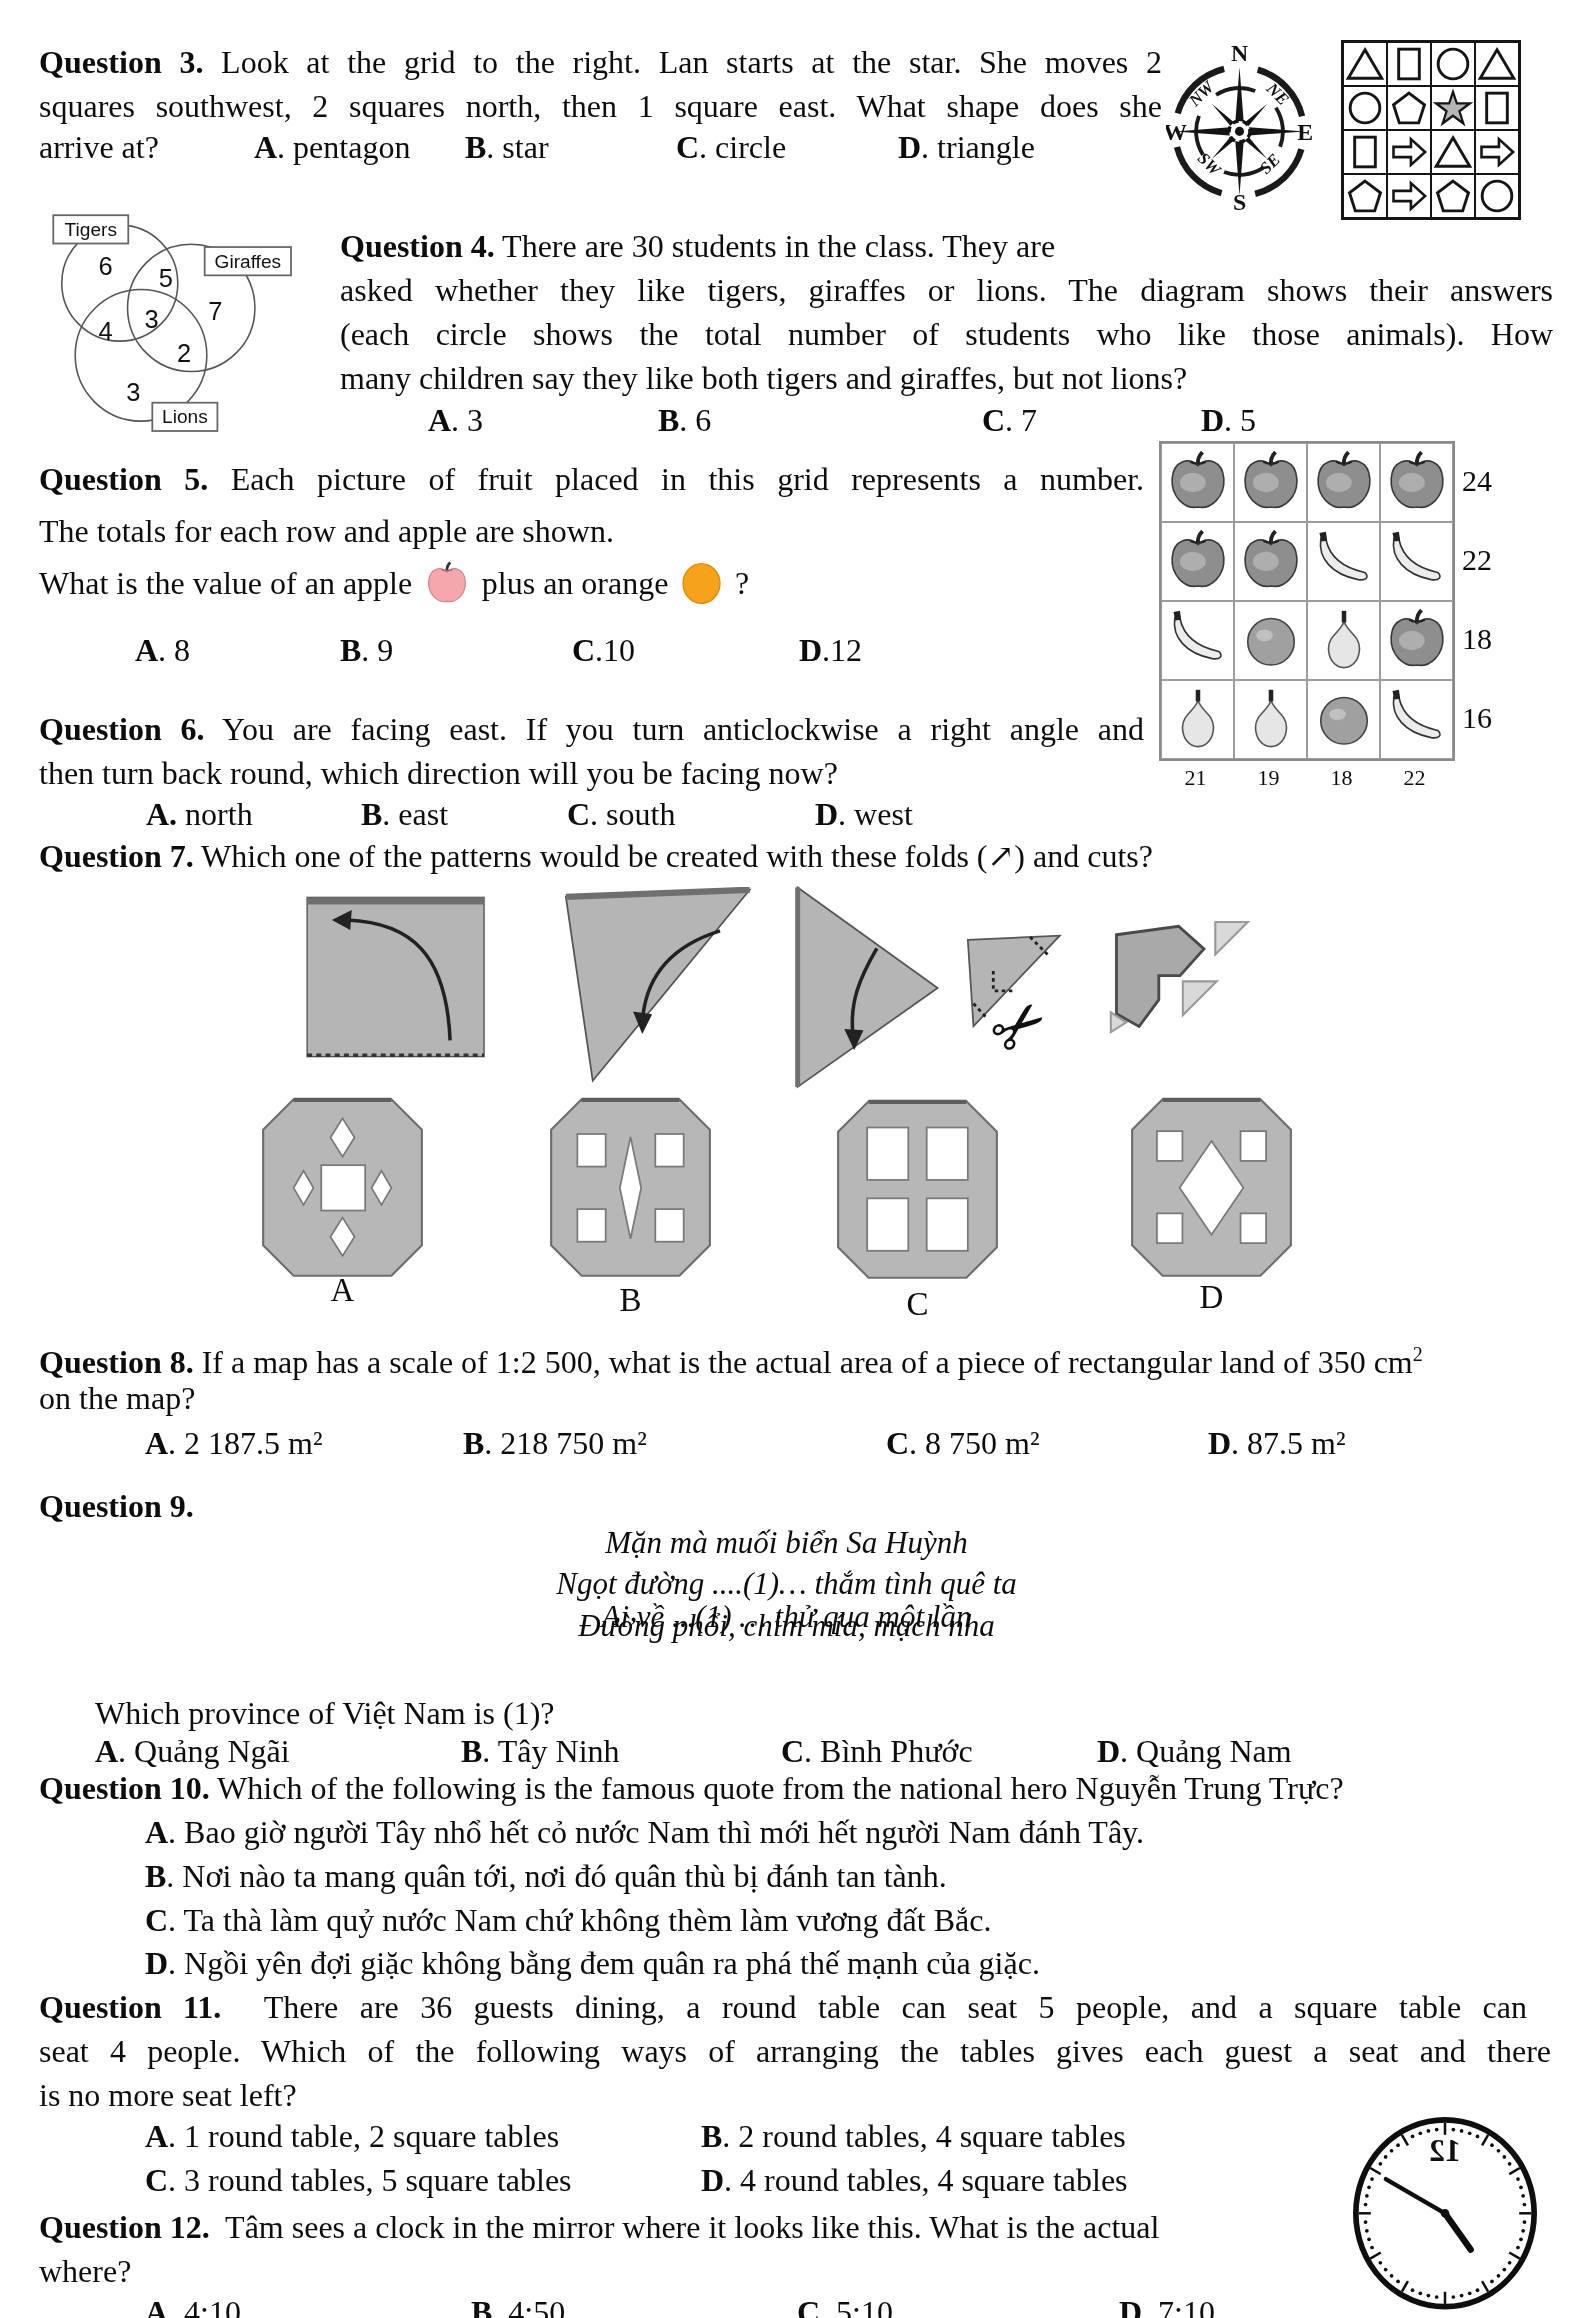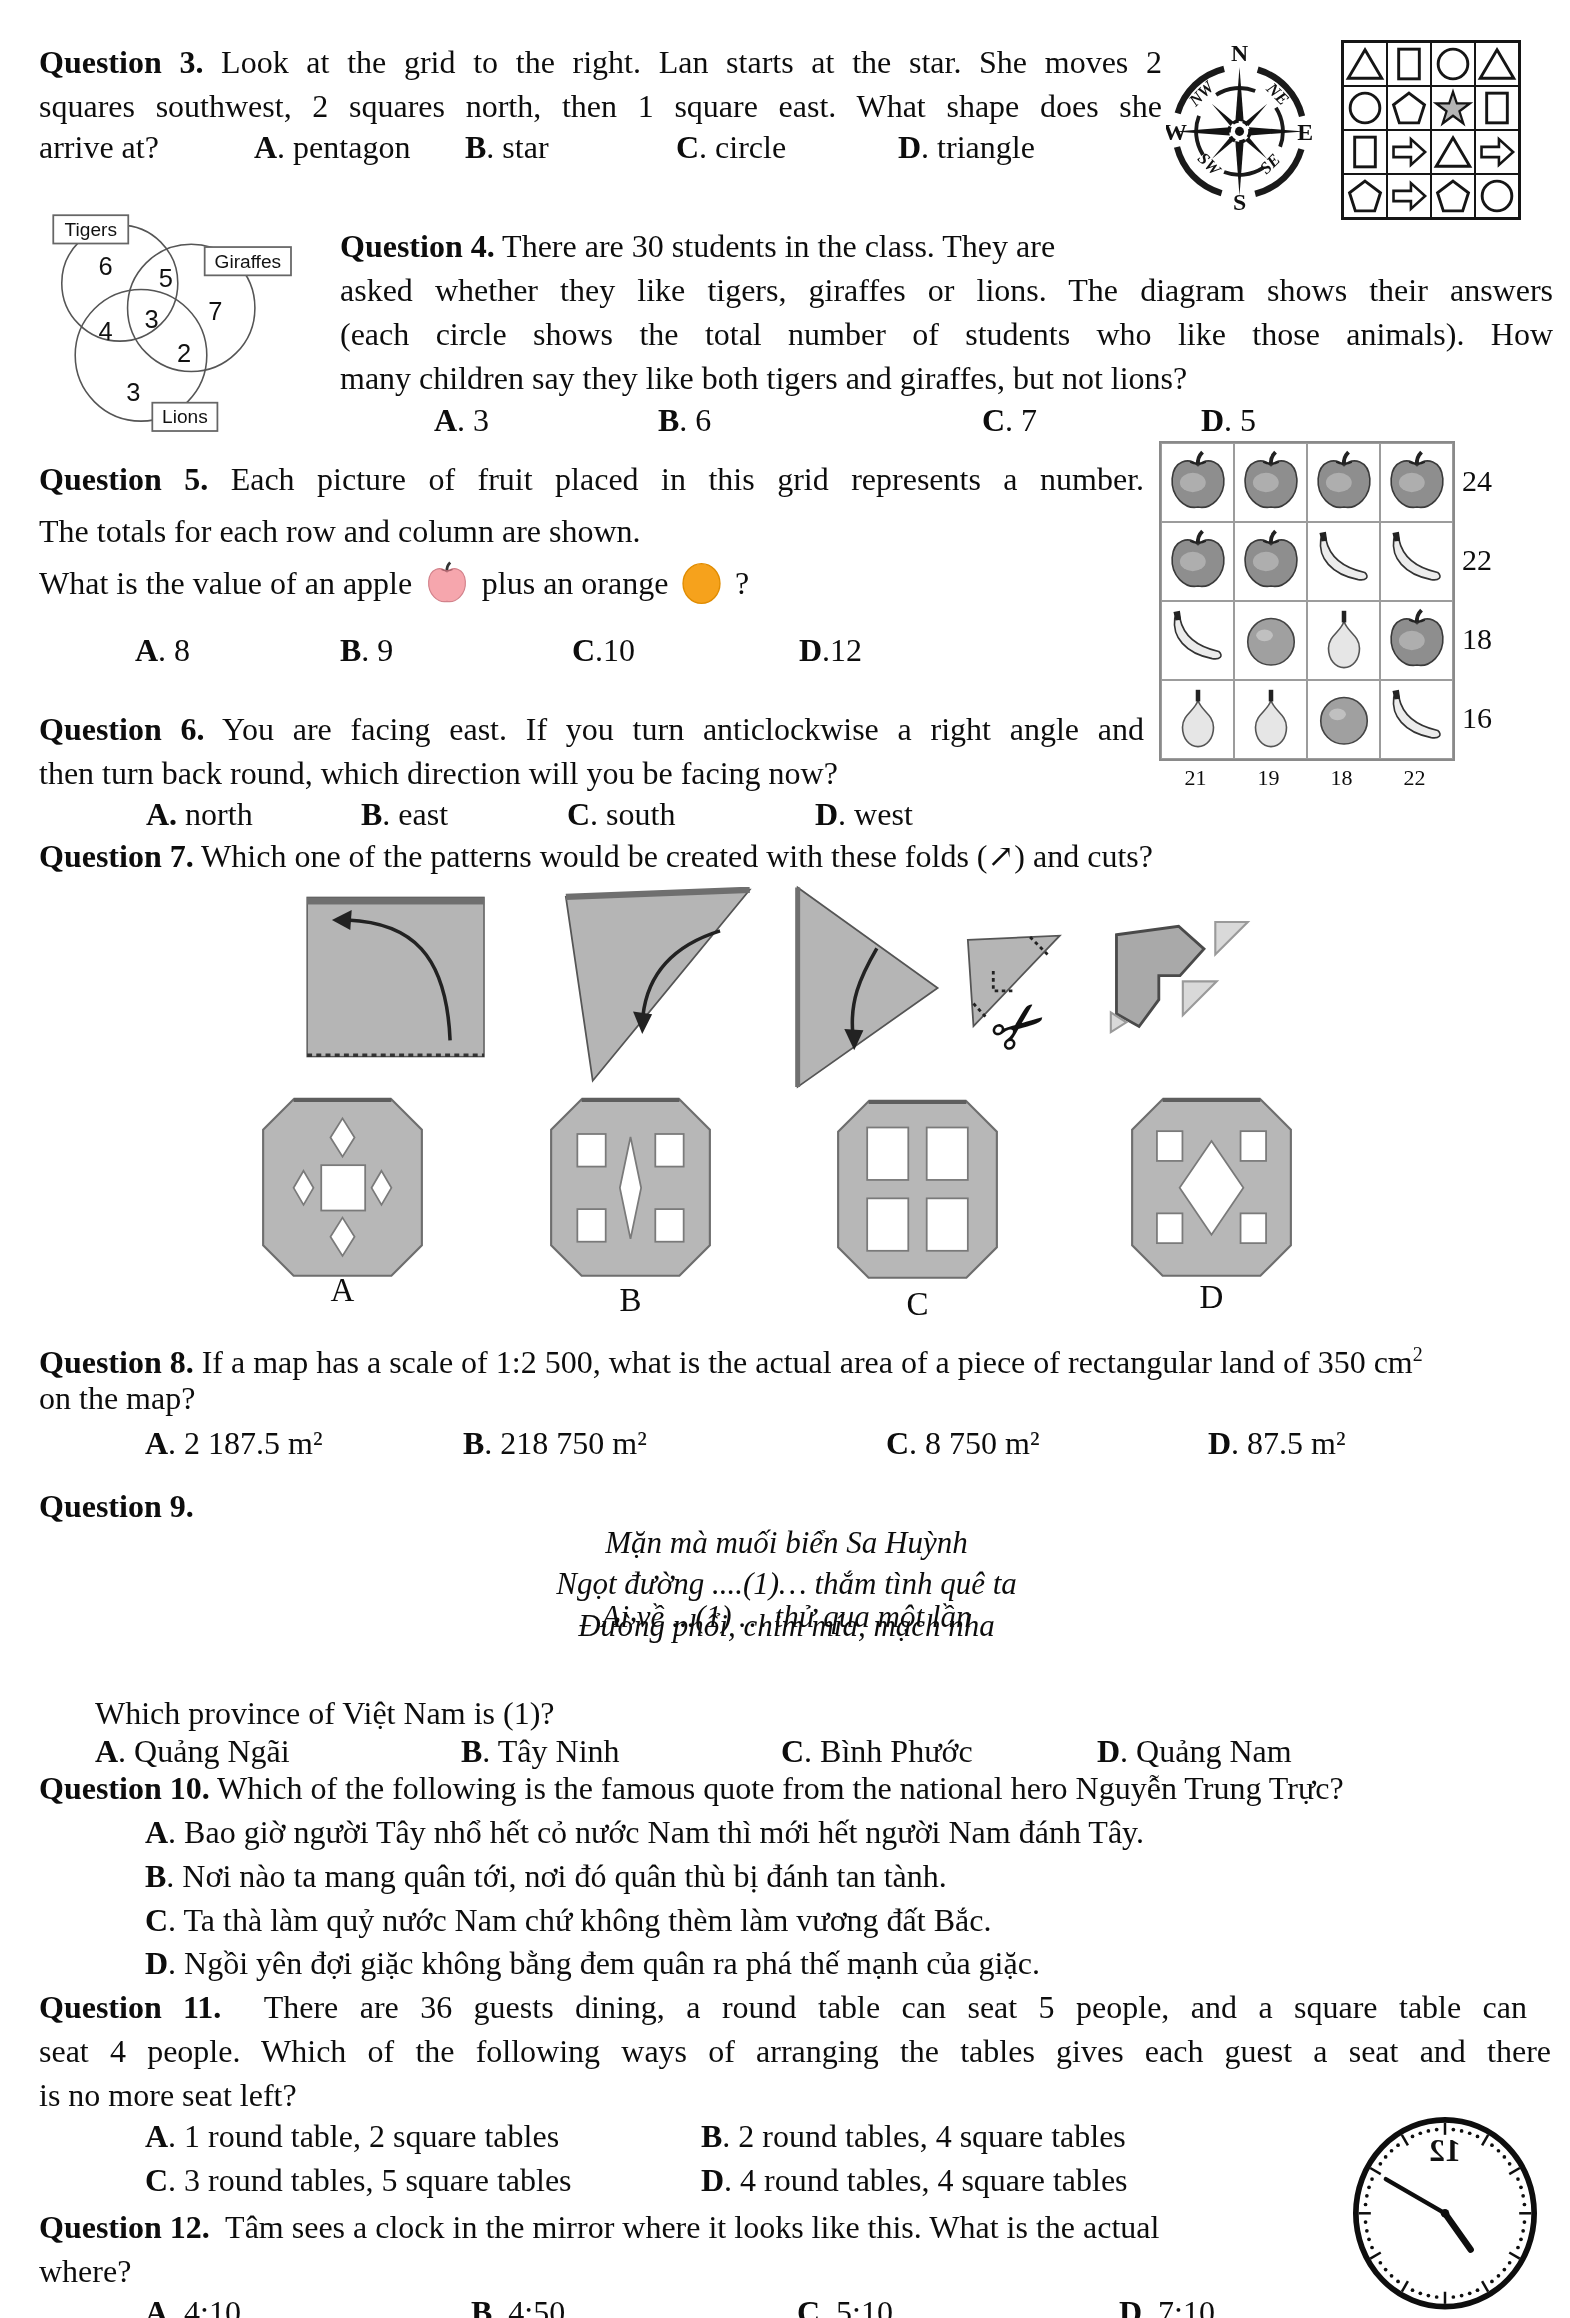--- a/index.html
+++ b/index.html
@@ -172,30 +172,30 @@
     <text x="136" y="269" text-anchor="middle" font-size="36" class="sans">3</text>
   </svg>
 
   <div class="tl" style="left:340px;top:225px;">
     <b>Question 4.</b> <span>There are 30 students in the class. They are</span>
   </div>
   <div class="tl stretch" style="left:340px;top:269px;width:1213px;"><span>asked whether they like tigers, giraffes or lions. The diagram shows their answers</span></div>
   <div class="tl stretch" style="left:340px;top:313px;width:1213px;"><span>(each circle shows the total number of students who like those animals).  How</span></div>
   <div class="tl" style="left:340px;top:357px;"><span>many children say they like both tigers and giraffes, but not lions?</span></div>
   <div class="optrow" style="left:340px;top:402px;width:1204px;">
-    <span class="opt" style="left:94px;"><b>A</b><span>. 3</span></span>
+    <span class="opt" style="left:88px;"><b>A</b><span>. 3</span></span>
     <span class="opt" style="left:318px;"><b>B</b><span>. 6</span></span>
     <span class="opt" style="left:642px;"><b>C</b><span>. 7</span></span>
     <span class="opt" style="left:861px;"><b>D</b><span>. 5</span></span>
   </div>
 
   <div class="tl stretch" style="left:39px;top:458px;width:1105px;">
     <b>Question 5.</b> <span>Each picture of fruit placed in this grid represents a number.</span>
   </div>
-  <div class="tl" style="left:39px;top:510px;"><span>The totals for each row and column are shown.</span></div>
+  <div class="tl" style="left:39px;top:510px;"><span>The totals for each row and apple are shown.</span></div>
   <div class="tl" style="left:39px;top:551px;height:65px;display:flex;align-items:center;gap:12.8px;">
     <span>What is the value of an apple</span>
     <svg style="width:44px;height:48px;" viewBox="0 0 96 100">
       <path d="M48,24 C34,10 10,16 8,44 C6,72 28,92 48,88 C68,92 90,72 88,44 C86,16 62,10 48,24 Z" fill="#f6a6ad" stroke="#d2828b" stroke-width="2.5"></path>
       <path d="M48,22 C47,14 50,8 55,3" stroke="#333" stroke-width="6" fill="none"></path>
       <path d="M36,18 C42,22 54,22 60,18" stroke="#a8626b" stroke-width="3" fill="none"></path>
     </svg>
     <span>plus an orange</span>
     <svg style="width:41px;height:45px;" viewBox="0 0 60 64">
       <ellipse cx="30" cy="32" rx="27" ry="29" fill="#F6A21C" stroke="#e08c00" stroke-width="2"></ellipse>

